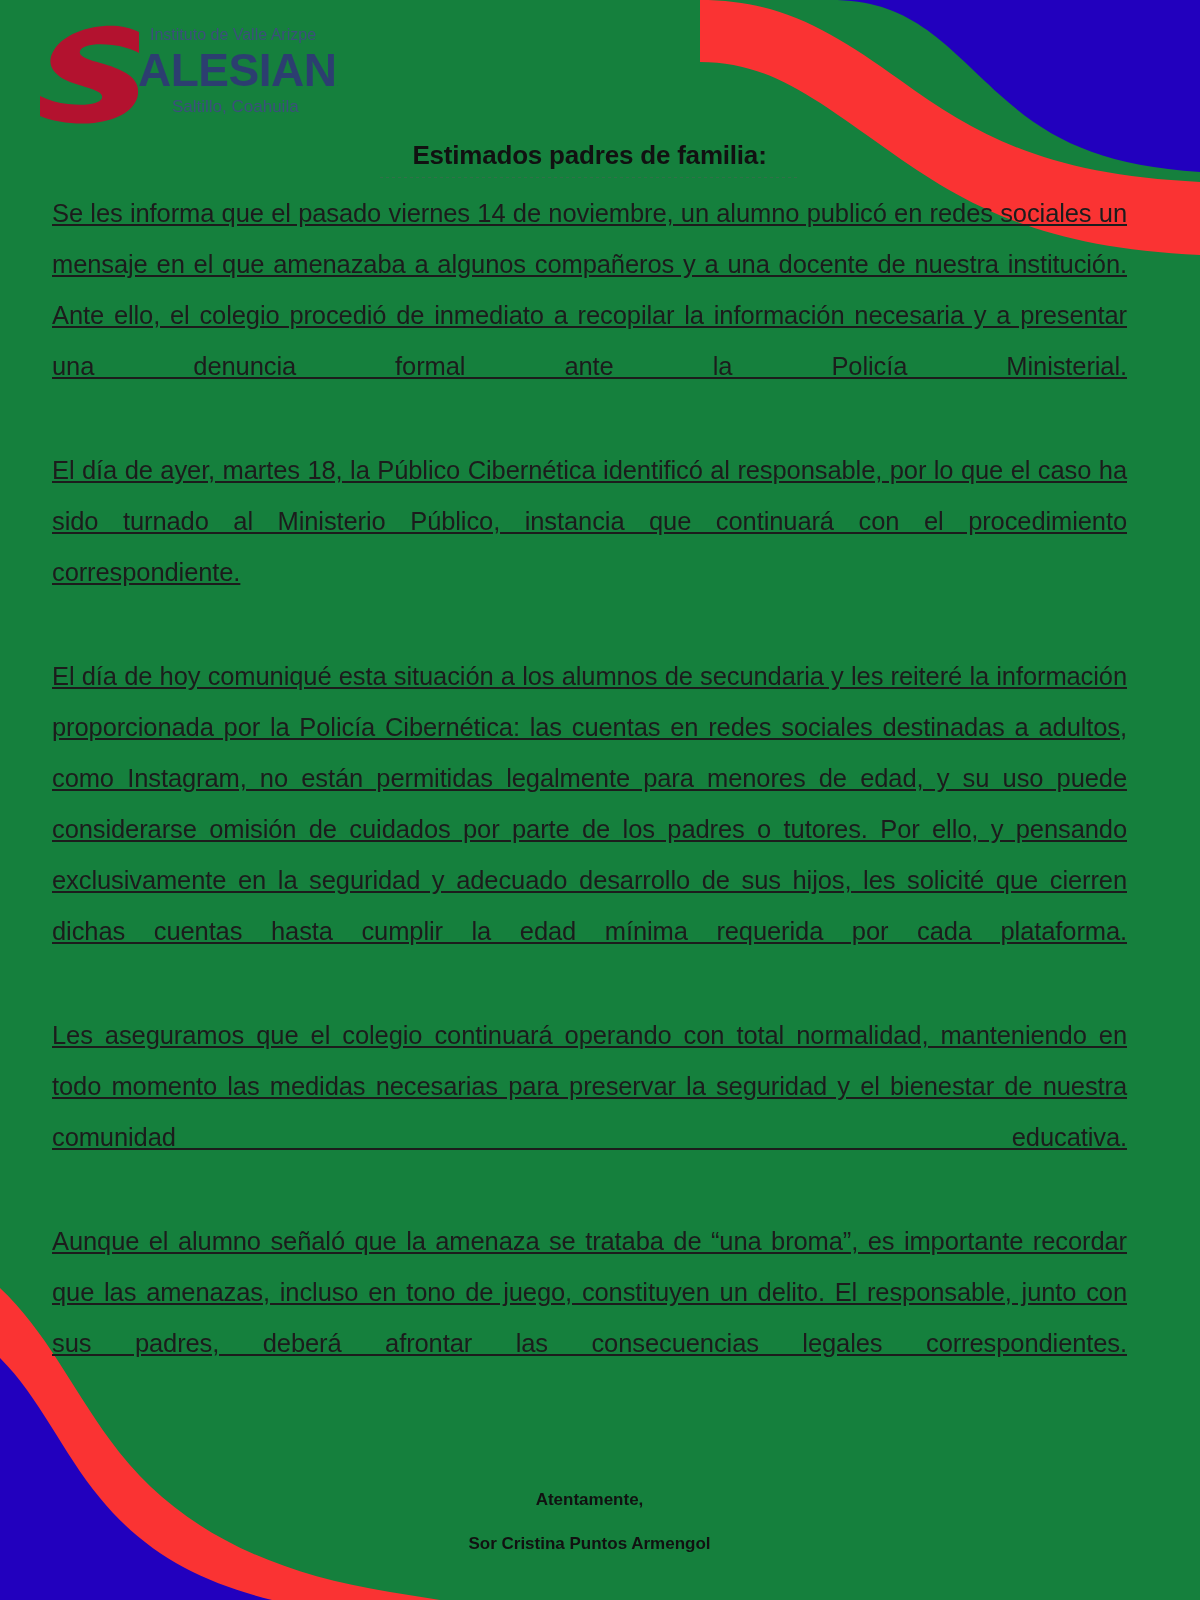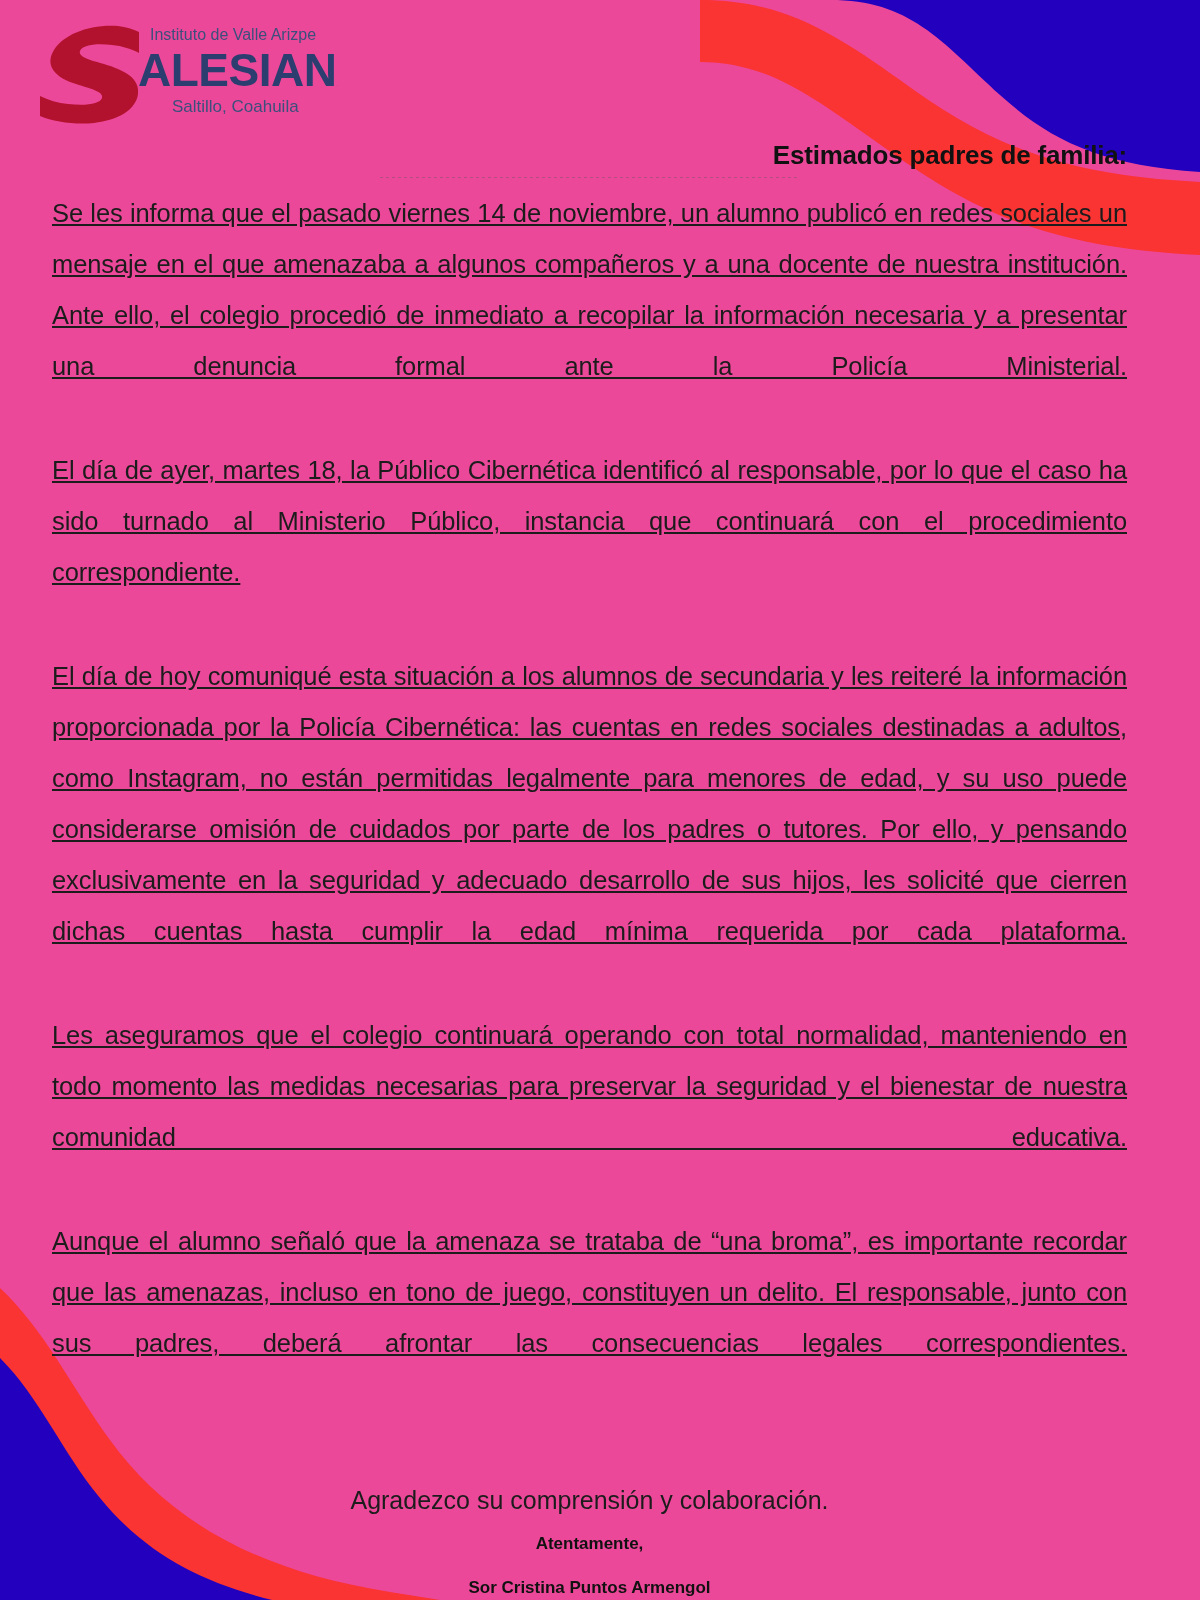--- a/index.html
+++ b/index.html
@@ -11,21 +11,21 @@
   body {
     font-family: "Liberation Sans", "DejaVu Sans", sans-serif;
     color: #1a1a1a;
   }
 
   
   .page {
     position: relative;
     width: 1200px;
     height: 1600px;
-    background: #ec4899;
+    background: #15803d;
     overflow: hidden;
   }
 
   
   .deco {
     position: absolute;
     pointer-events: none;
   }
   .deco-top {
     top: 0;
@@ -53,21 +53,21 @@
 
   
   .letter {
     position: absolute;
     top: 140px;
     left: 52px;
     width: 1075px;
   }
 
   .letter-title {
-    text-align: right;
+    text-align: center;
     font-size: 26px;
     font-weight: 700;
     letter-spacing: -0.2px;
     color: #111111;
     margin: 0 0 4px 0;
     padding: 0;
   }
 
   .title-rule {
     height: 1px;
@@ -165,20 +165,19 @@
 
     <div class="title-rule"></div>
 
     <p class="para">Se les informa que el pasado viernes 14 de noviembre, un alumno publicó en redes sociales un mensaje en el que amenazaba a algunos compañeros y a una docente de nuestra institución. Ante ello, el colegio procedió de inmediato a recopilar la información necesaria y a presentar una denuncia formal ante la Policía Ministerial.</p>
     <p class="para">El día de ayer, martes 18, la Público Cibernética identificó al responsable, por lo que el caso ha sido turnado al Ministerio Público, instancia que continuará con el procedimiento correspondiente.</p>
     <p class="para">El día de hoy comuniqué esta situación a los alumnos de secundaria y les reiteré la información proporcionada por la Policía Cibernética: las cuentas en redes sociales destinadas a adultos, como Instagram, no están permitidas legalmente para menores de edad, y su uso puede considerarse omisión de cuidados por parte de los padres o tutores. Por ello, y pensando exclusivamente en la seguridad y adecuado desarrollo de sus hijos, les solicité que cierren dichas cuentas hasta cumplir la edad mínima requerida por cada plataforma.</p>
     <p class="para">Les aseguramos que el colegio continuará operando con total normalidad, manteniendo en todo momento las medidas necesarias para preservar la seguridad y el bienestar de nuestra comunidad educativa.</p>
     <p class="para">Aunque el alumno señaló que la amenaza se trataba de “una broma”, es importante recordar que las amenazas, incluso en tono de juego, constituyen un delito. El responsable, junto con sus padres, deberá afrontar las consecuencias legales correspondientes.</p>
 
     <div class="closing-block">
-      <div class="closing-thanks">Agradezco su comprensión y colaboración.</div>
       <div class="sign-line">Atentamente,</div>
       <div class="sign-line">Sor Cristina Puntos Armengol</div>
 
     </div>
 
   </div>
 </div>
 
 </body></html>

